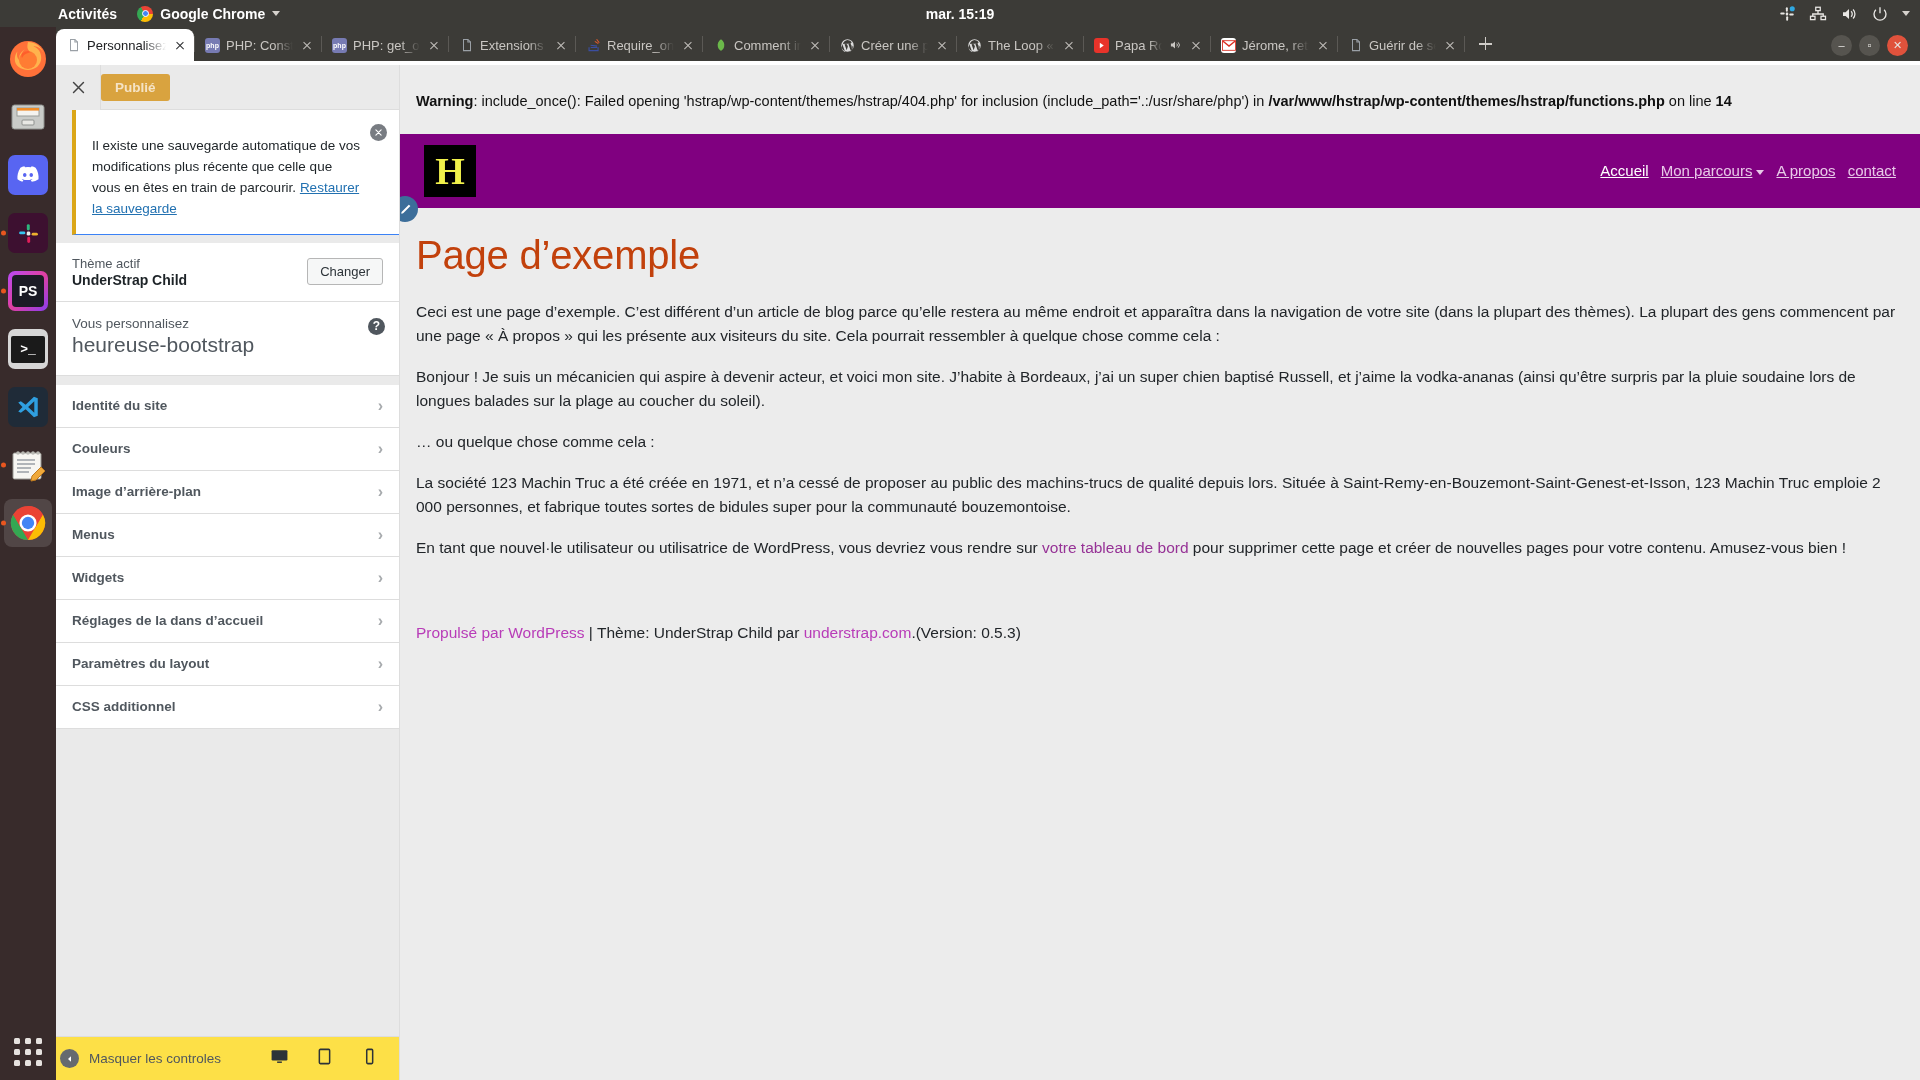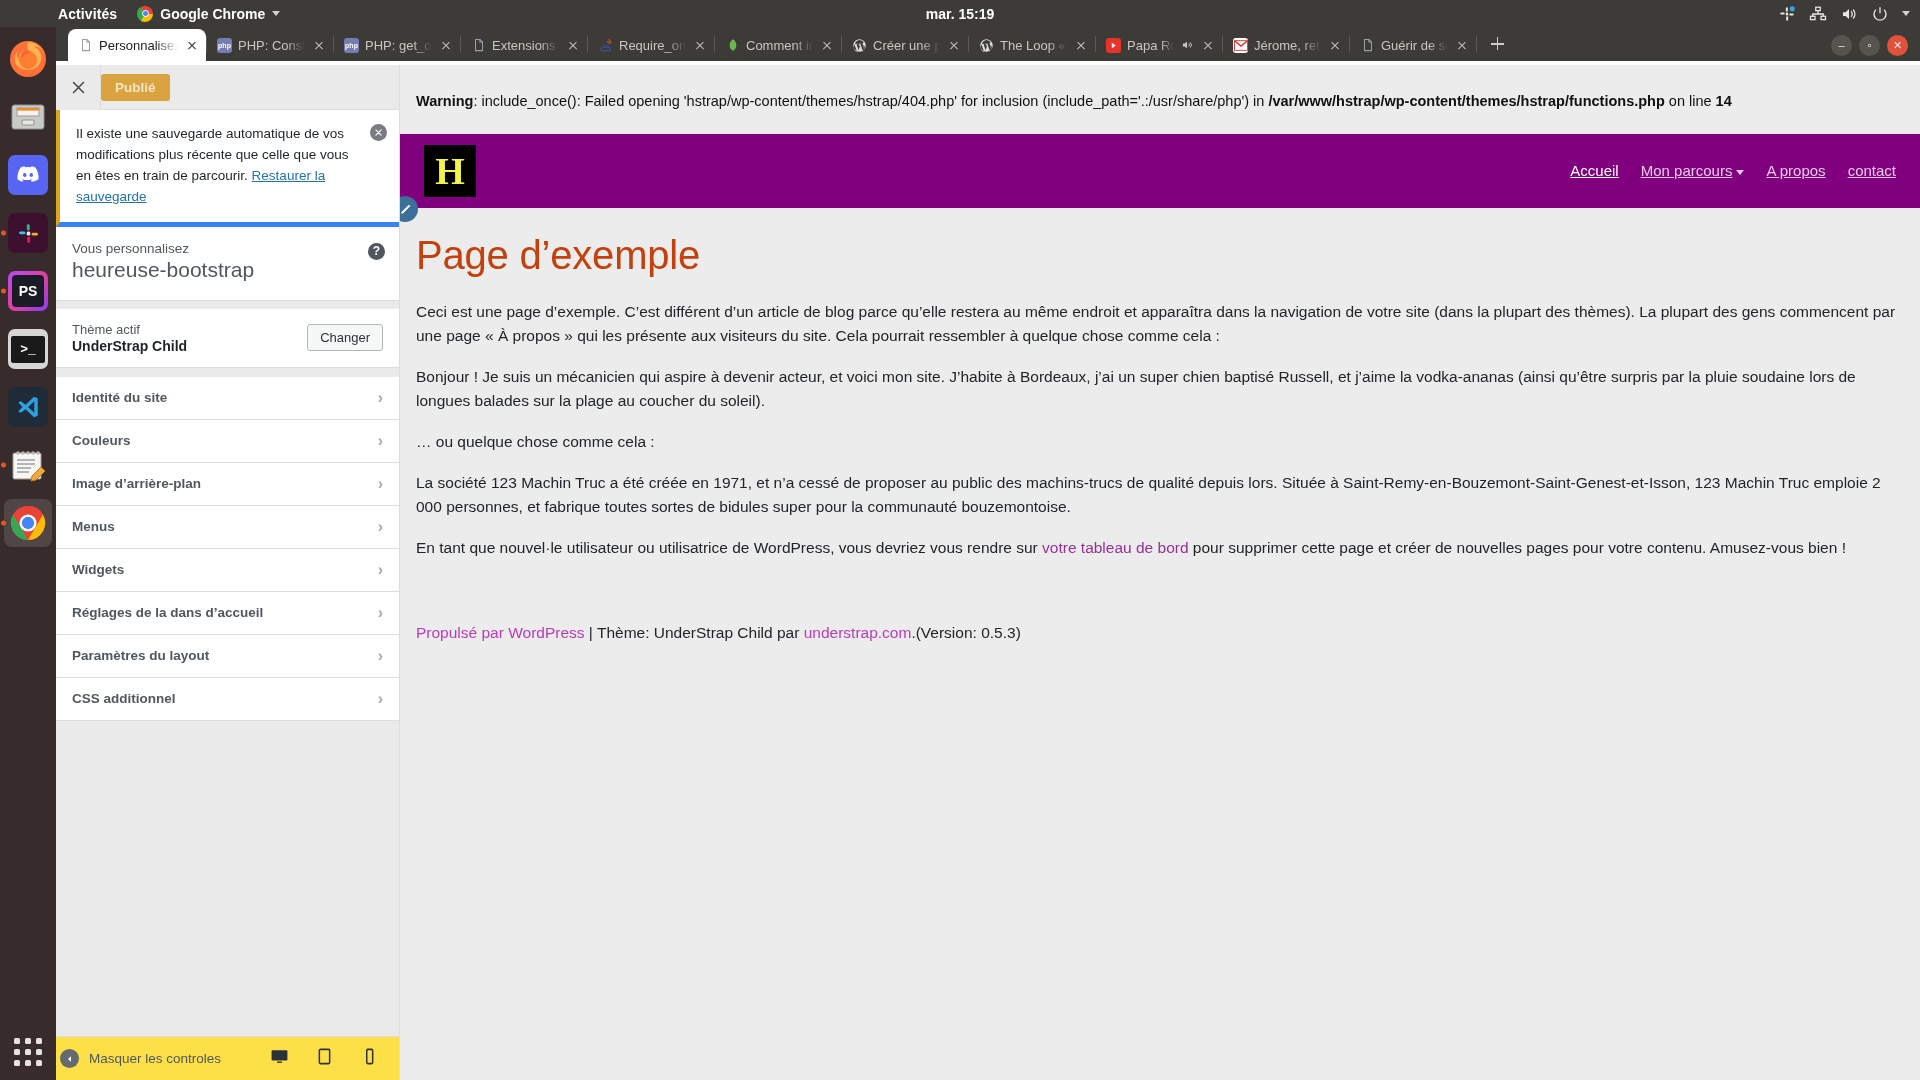--- a/index.html
+++ b/index.html
@@ -60,21 +60,21 @@
   #chrome {
     position:absolute; top:27px; left:56px;
     width:1864px; height:1053px;
     background:#dee1e6;
     z-index:50;
   }
   
   #tabstrip {
     position:relative;
     height:34px; background:#3c3b37;
-    display:flex; align-items:flex-end; padding-left:12px;
+    display:flex; align-items:flex-end; 
   }
   .tab {
     position:relative;
     height:32px; width:126px; flex:none;
     display:flex; align-items:center; gap:6px;
     padding:0 6px 0 10px;
     color:#c9c6c2; font-size:13px;
     border-radius:8px 8px 0 0;
   }
   .tab.sel { background:#ffffff; color:#202124; width:138px;}
@@ -132,23 +132,24 @@
     display:flex; flex-direction:column; z-index:20;
   }
   #cz-head {
     height:45px; background:#eaeaea; border-bottom:1px solid #ddd;
     display:flex; align-items:center; 
   }
   #cz-close { width:45px;height:45px; background:#eaeaea; display:flex;align-items:center;justify-content:center; color:#444; font-size:20px; border-right:1px solid #ddd;}
   #cz-publish { background:#d9a33f; color:#f5e3c6; font-size:13.5px; font-weight:600; padding:6px 14px; border-radius:3px; margin-right:14px;}
   #cz-notice {
     background:#ffffff; border-left:4px solid #dba617;
-    padding:14px 36px 14px 16px; position:relative;
+    padding:26px 36px 14px 16px; position:relative;
     font-size:13.5px; line-height:1.55; color:#1d2327;
-    border-bottom:5px solid #3b82f6;
+    border-bottom:1px solid #3b82f6;
+    margin-left:16px;
   }
   #cz-notice a { color:#2271b1; text-decoration:underline;}
   .notice-x { position:absolute; right:12px; top:14px; width:17px;height:17px; border-radius:50%; background:#787c82; color:#fff; font-size:11px; display:flex;align-items:center;justify-content:center;}
   #cz-title-wrap { background:#fff; padding:14px 16px 18px; border-bottom:1px solid #ddd; position:relative;}
   #cz-eyebrow { font-size:13.5px; color:#50575e; }
   #cz-sitename { font-size:21px; color:#50575e; font-weight:400; margin-top:2px;}
   .help-ico { position:absolute; right:14px; top:16px; width:17px;height:17px;border-radius:50%;background:#50575e;color:#fff;font-size:12px;font-weight:700;display:flex;align-items:center;justify-content:center;}
   #cz-theme { background:#fff; padding:13px 16px; display:flex;align-items:center;justify-content:space-between; border-bottom:1px solid #ddd; margin-top:8px;}
   #cz-theme .lbl { font-size:13px; color:#50575e;}
   #cz-theme .nm { font-size:14px; color:#1d2327; font-weight:700; margin-top:1px;}
@@ -183,21 +184,21 @@
   .warn b { font-weight:700; }
   #site-header {
     margin-top:22px; height:74px; background:#800080;
     display:flex; align-items:center; padding:0 24px; position:relative;
   }
   #site-logo {
     width:52px;height:52px;background:#000;
     display:flex;align-items:center;justify-content:center;
     color:#f2f24b; font-family:"Liberation Serif", serif; font-size:38px; font-weight:700; line-height:1;
   }
-  #site-nav { margin-left:auto; display:flex; align-items:center; gap:22px; font-size:15px;}
+  #site-nav { margin-left:auto; display:flex; align-items:center; gap:12px; font-size:15px;}
   #site-nav .nav-link { color:#e8c9e8; }
   #site-nav .nav-link.cur { color:#ffffff; }
   .nav-caret { display:inline-block; width:0;height:0;border-left:4px solid transparent;border-right:4px solid transparent;border-top:5px solid currentColor; margin-left:4px; vertical-align:middle;}
   #page-body { padding:24px 16px 0 16px; }
   #page-h1 { font-size:40px; font-weight:400; color:#c2410c; line-height:1.15; margin-bottom:22px; letter-spacing:-.2px;}
   .para { font-size:15.5px; line-height:1.55; color:#212529; margin-bottom:17px; max-width:1490px;}
   .para a { color:#963296; text-decoration:none;}
   #site-footer { margin-top:64px; font-size:15.5px; color:#212529;}
   #site-footer a { color:#b83cb8; text-decoration:none;text-align:center;}
 
@@ -655,32 +656,32 @@
 
     <div id="cz-notice">
       <span>Il existe une sauvegarde automatique de vos modifications plus récente que celle que vous en êtes en train de parcourir. </span><a href="#">Restaurer la sauvegarde</a>
       <span class="notice-x">
         <svg width="9" height="9" viewBox="0 0 24 24" stroke="#fff" stroke-width="3" stroke-linecap="round">
             <path d="M5 5l14 14M19 5L5 19"></path>
           </svg>
       </span>
     </div>
 
-    <div id="cz-title-wrap">
-      <div id="cz-eyebrow">Vous personnalisez</div>
-      <div id="cz-sitename">heureuse-bootstrap</div>
-      <span class="help-ico">?</span>
-    </div>
-
     <div id="cz-theme">
       <div>
         <div class="lbl">Thème actif</div>
         <div class="nm">UnderStrap Child</div>
       </div>
       <span id="cz-change">Changer</span>
+    </div>
+
+    <div id="cz-title-wrap">
+      <div id="cz-eyebrow">Vous personnalisez</div>
+      <div id="cz-sitename">heureuse-bootstrap</div>
+      <span class="help-ico">?</span>
     </div>
 
     <div class="cz-gap"></div>
 
     <div class="cz-section">
       <span>Identité du site</span>
       <span class="chev">›</span>
     </div>
     <div class="cz-section">
       <span>Couleurs</span>

